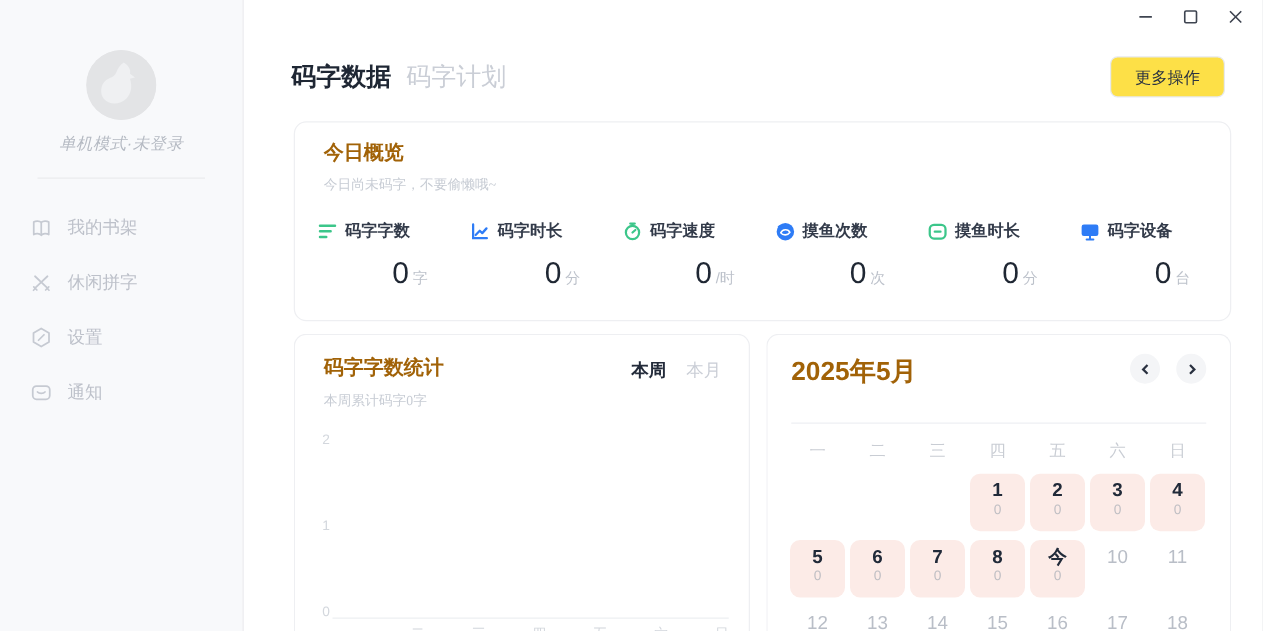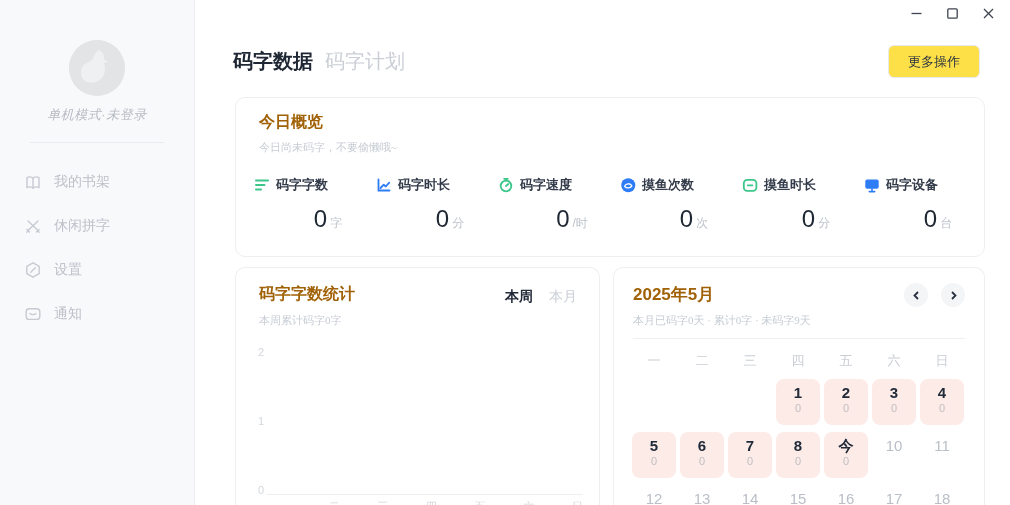--- a/index.html
+++ b/index.html
@@ -58,21 +58,21 @@
   .chart-tab{color:#caced6;cursor:pointer;}
   .chart-tab.active{color:#232b3a;font-weight:bold;}
   .ytick{position:absolute;left:12px;width:16px;text-align:right;font-size:11px;color:#d3d7dd;}
   .axis-line{position:absolute;left:30px;right:16px;top:226px;border-top:1px solid #edeff2;}
   .xticks{position:absolute;left:44px;right:16px;top:231px;display:flex;justify-content:space-between;
           font-size:11px;color:#d3d7dd;}
 
   
   #calendar-card{left:613px;top:267px;width:372px;height:253px;border-bottom:none;
                  border-bottom-left-radius:0;border-bottom-right-radius:0;}
-  #calendar-card .card-title{position:absolute;left:19px;top:15px;font-size:17px;}
+  #calendar-card .card-title{position:absolute;left:19px;top:15px;font-size:21px;}
   #calendar-card .card-sub{position:absolute;left:19px;top:45px;}
   .cal-nav{position:absolute;top:15px;right:19px;display:flex;gap:13px;}
   .cal-nav-btn{width:24px;height:24px;border-radius:50%;background:#f4f5f7;display:flex;
                align-items:center;justify-content:center;cursor:pointer;}
   .cal-nav-btn svg{width:9px;height:9px;stroke:#2a3140;stroke-width:1.8;fill:none;}
   .cal-divider{position:absolute;left:19px;right:19px;top:70px;border-top:1px solid #eef0f3;}
   .cal-grid{position:absolute;left:16px;top:84px;width:340px;}
   .cal-row{display:flex;}
   .cal-col{width:48px;text-align:center;}
   .cal-weekdays{display:flex;margin-bottom:9px;font-size:13px;color:#c9cdd4;}
@@ -258,21 +258,20 @@
         <svg viewBox="0 0 9 9">
             <path d="M6 1L2.5 4.5 6 8"></path>
           </svg>
       </div>
       <div class="cal-nav-btn">
         <svg viewBox="0 0 9 9">
             <path d="M3 1l3.5 3.5L3 8"></path>
           </svg>
       </div>
     </div>
-    <div class="card-sub">本月已码字0天 · 累计0字 · 未码字9天</div>
     <div class="cal-divider"></div>
 
     <div class="cal-grid">
       <div class="cal-weekdays">
         <div class="cal-col">一</div>
         <div class="cal-col">二</div>
         <div class="cal-col">三</div>
         <div class="cal-col">四</div>
         <div class="cal-col">五</div>
         <div class="cal-col">六</div>

